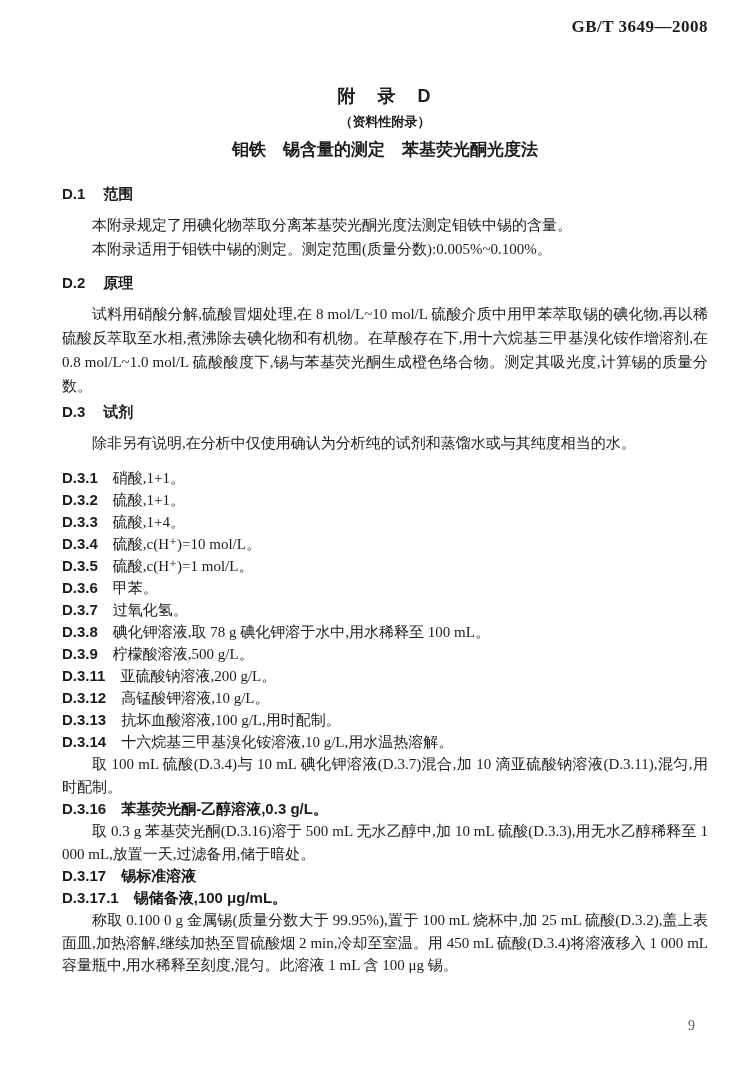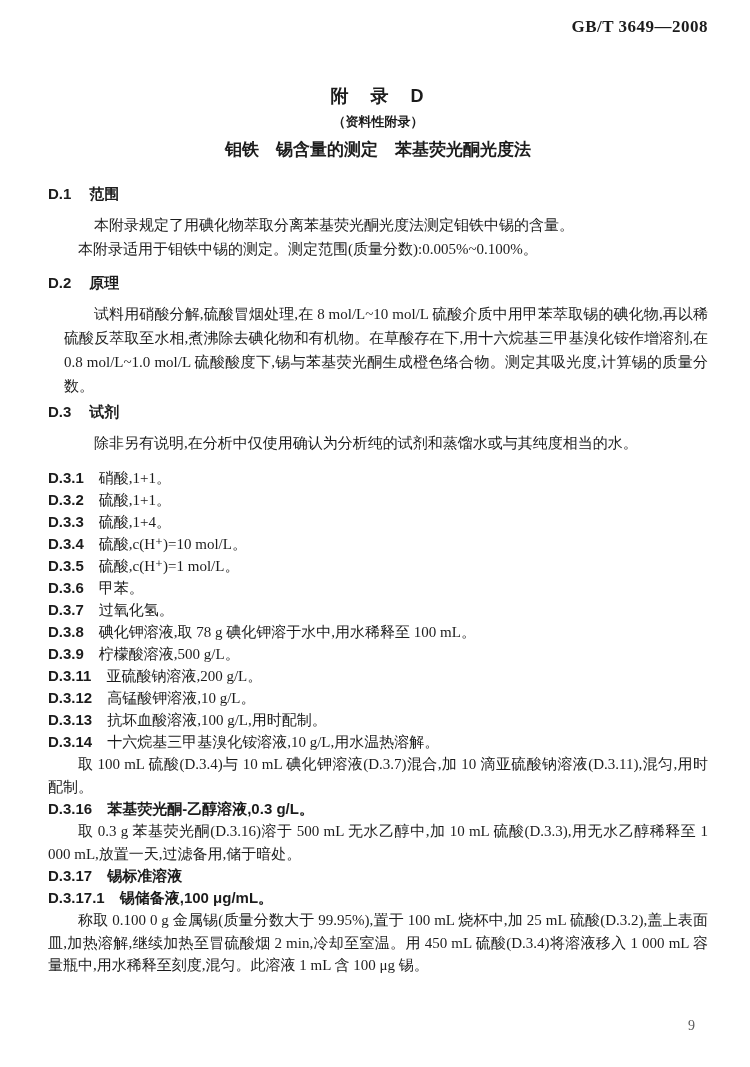--- a/index.html
+++ b/index.html
@@ -3,21 +3,21 @@
 <meta charset="utf-8">
 <style>
   html, body { margin: 0; padding: 0; background: #ffffff; }
   .page {
     position: relative;
     width: 750px;
     height: 1067px;
     margin: 0 auto;
     background: #ffffff;
     box-sizing: border-box;
-    padding: 16px 42px 0 48px;
+    padding: 16px 42px 0 62px;
     color: #1c1c1c;
     font-family: "Liberation Serif", "DejaVu Serif", serif;
     overflow: hidden;
   }
   .doc-header {
     text-align: right;
     font-family: "Liberation Serif", "DejaVu Serif", serif;
     font-weight: 700;
     font-size: 17px;
     line-height: 22px;
@@ -47,21 +47,21 @@
   .m-d3 { margin-top: 4px; }
 
   p.body {
     font-size: 15px;
     line-height: 24px;
     margin: 0;
     text-indent: 2em;
     text-align: justify;
     color: #1c1c1c;
   }
-  p.body.first { margin-top: 9px; margin-left: 16px; }
+  p.body.first { margin-top: 9px; }
   p.sub {
     font-size: 15px;
     line-height: 22.5px;
     margin: 0;
     text-indent: 2em;
     text-align: justify;
   }
   .items { margin-top: 12px; }
   p.item {
     margin: 0;

